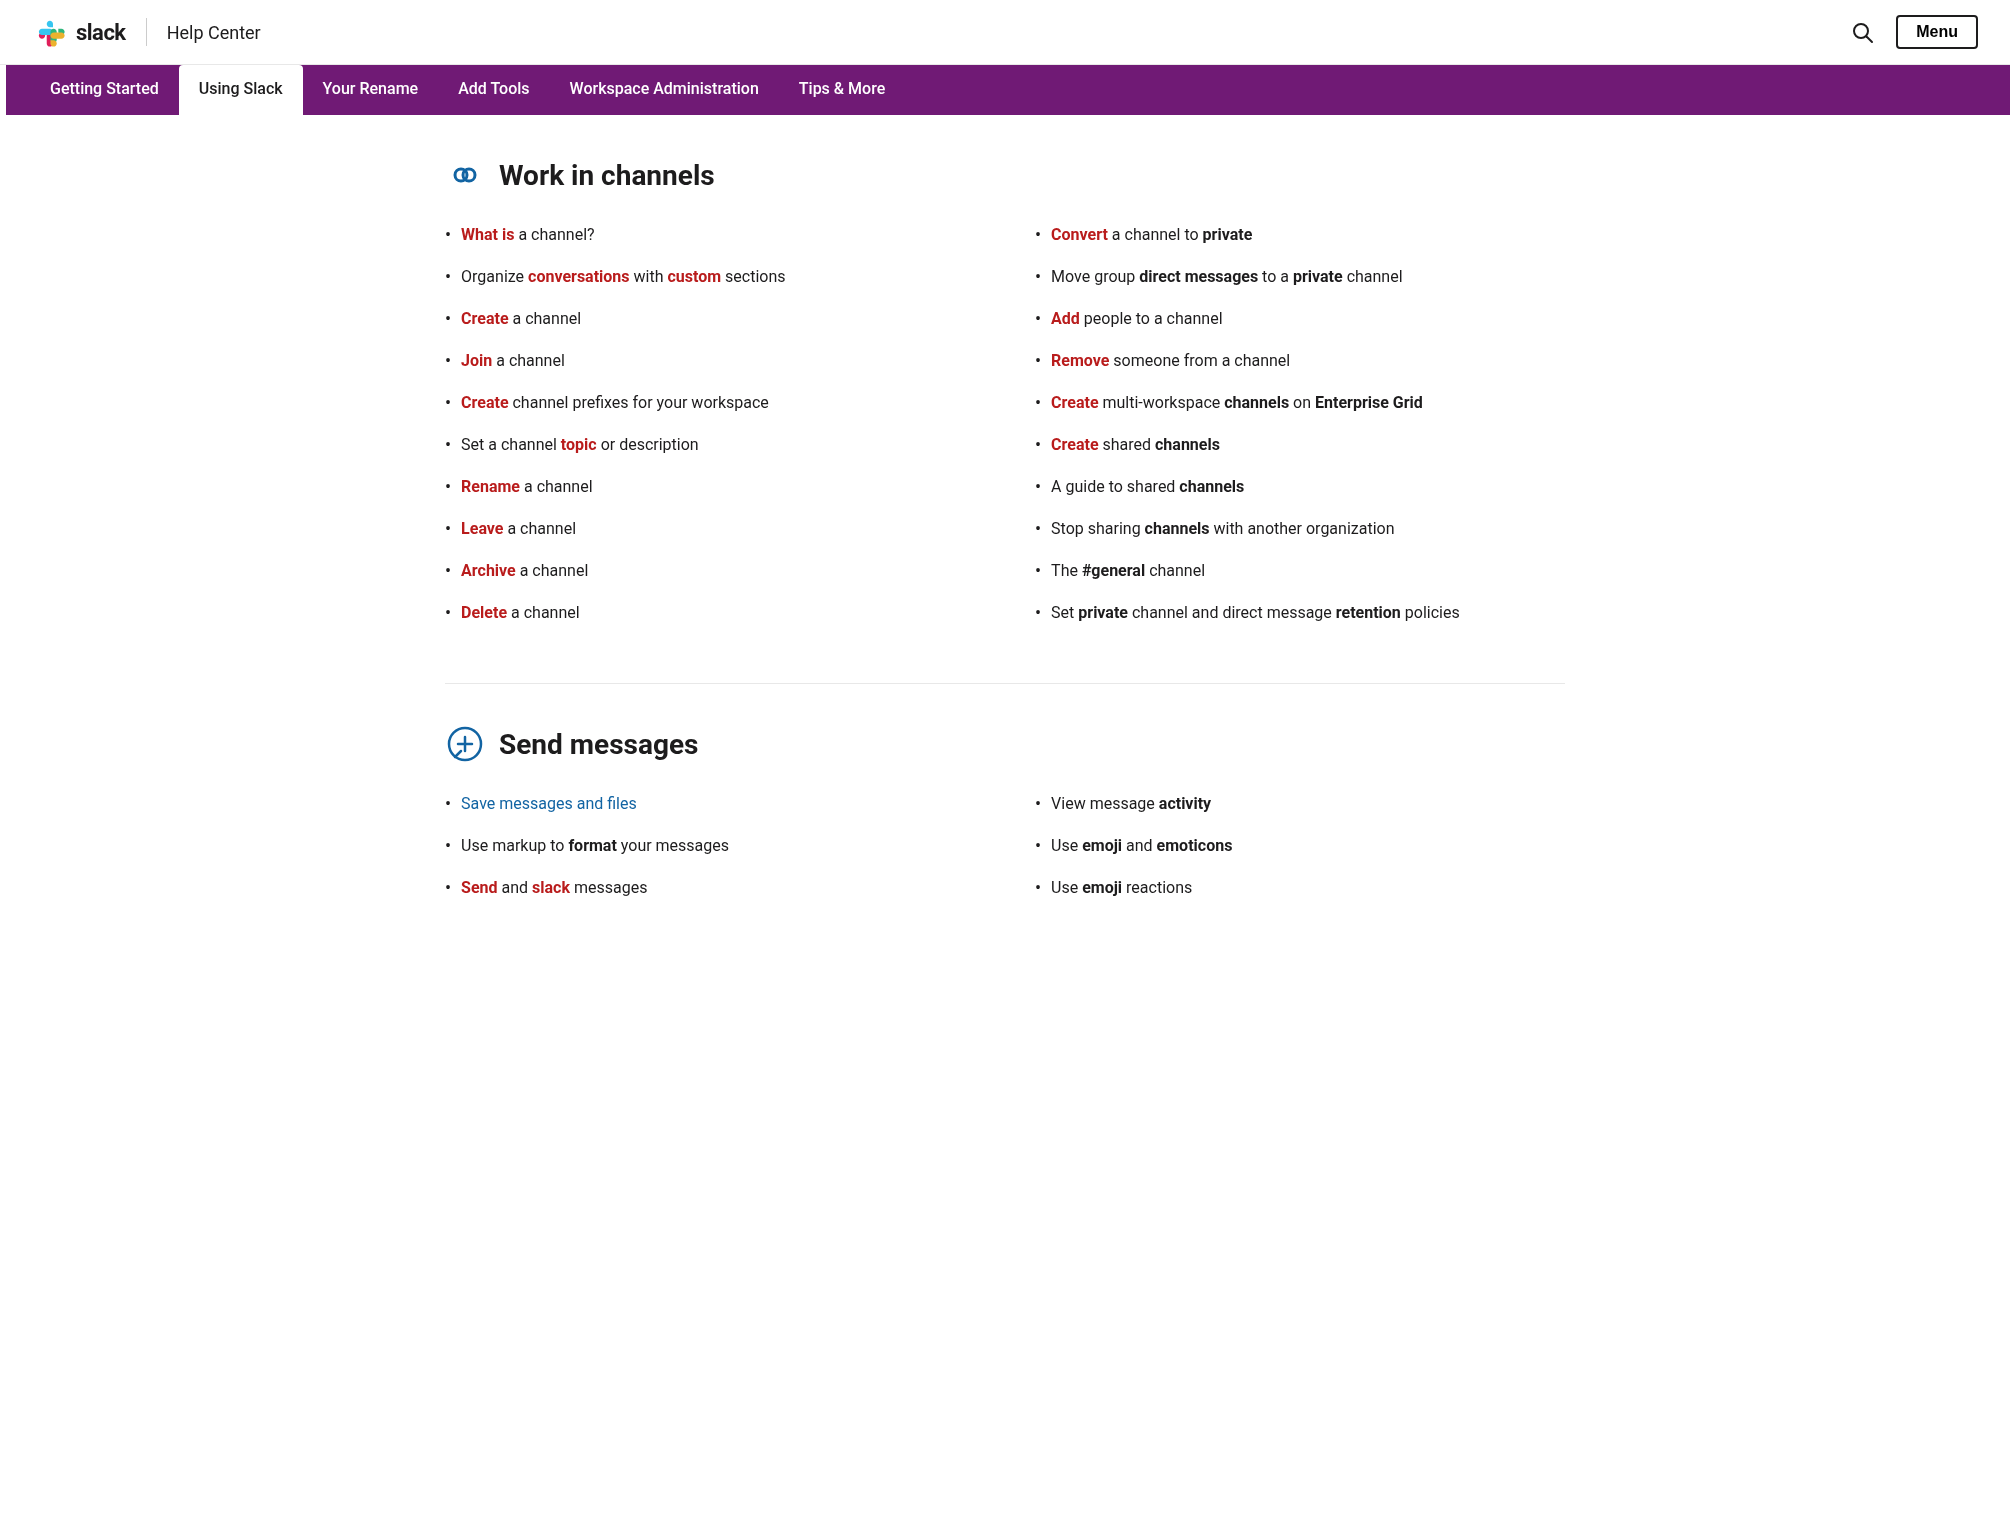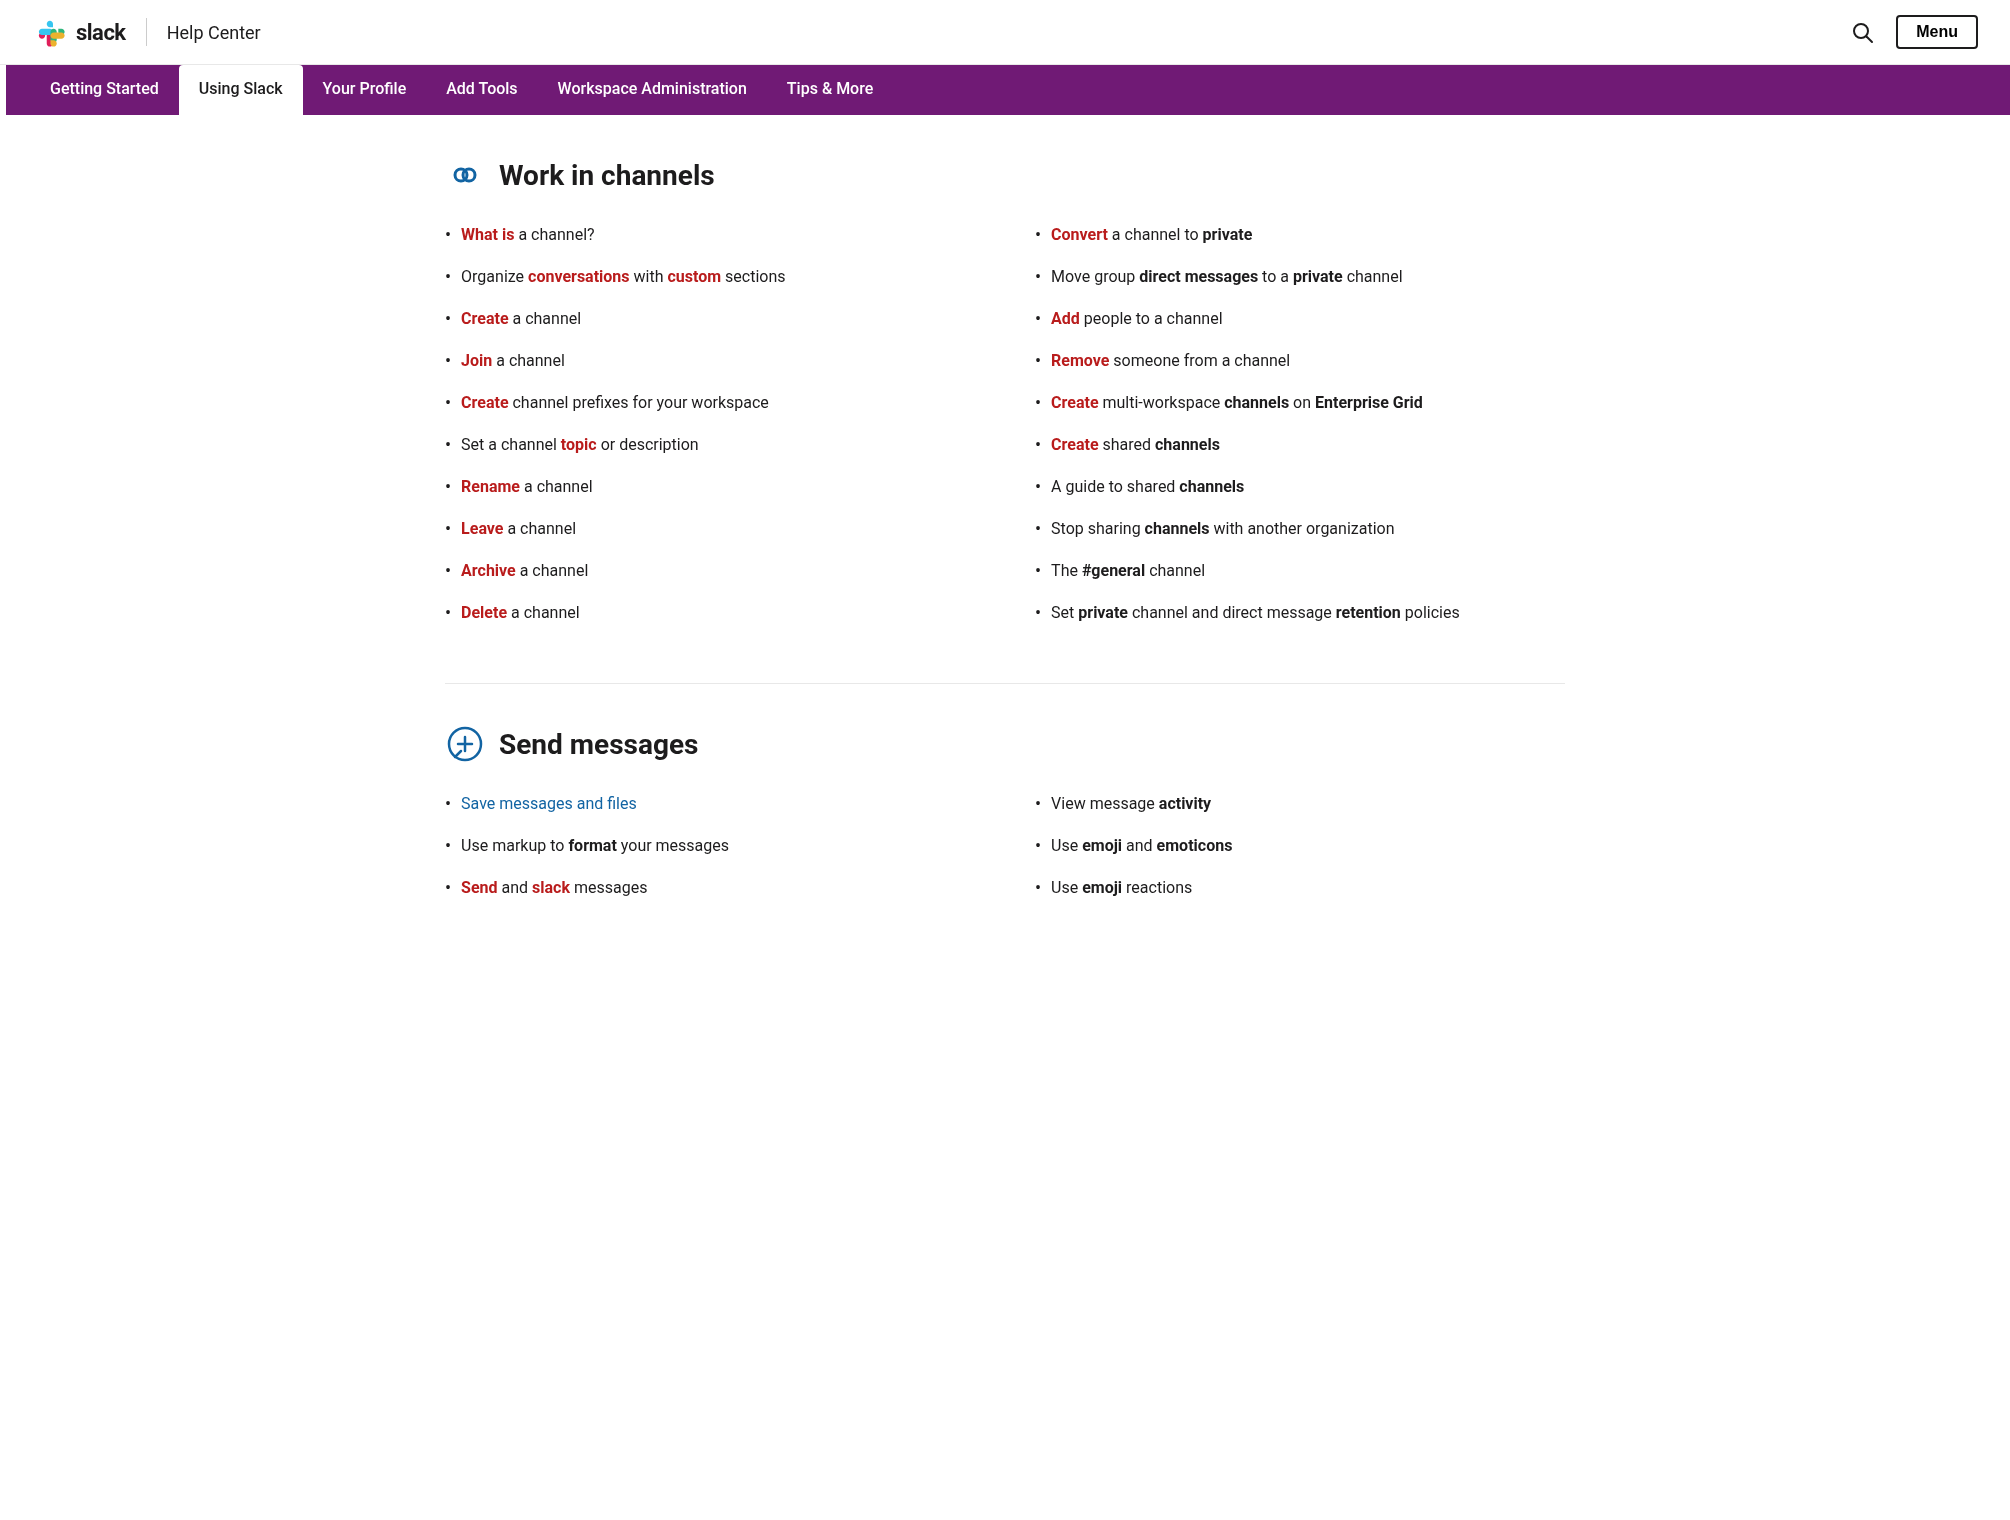--- a/index.html
+++ b/index.html
@@ -201,21 +201,21 @@
         <line x1="16.5" y1="16.5" x2="22" y2="22" stroke="#1d1c1d" stroke-width="2" stroke-linecap="round"></line>
       </svg>
     </button>
     <button class="menu-btn">Menu</button>
   </div>
 </header>
 
 <nav class="nav">
   <a class="nav-item">Getting Started</a>
   <a class="nav-item active">Using Slack</a>
-  <a class="nav-item">Your Profile</a>
+  <a class="nav-item">Your Rename</a>
   <a class="nav-item">Add Tools</a>
   <a class="nav-item">Workspace Administration</a>
   <a class="nav-item">Tips &amp; More</a>
 </nav>
 
 <main class="main">
 
   <section class="section">
     <div class="section-header">
       <svg class="section-icon" viewBox="0 0 40 40" xmlns="http://www.w3.org/2000/svg">

